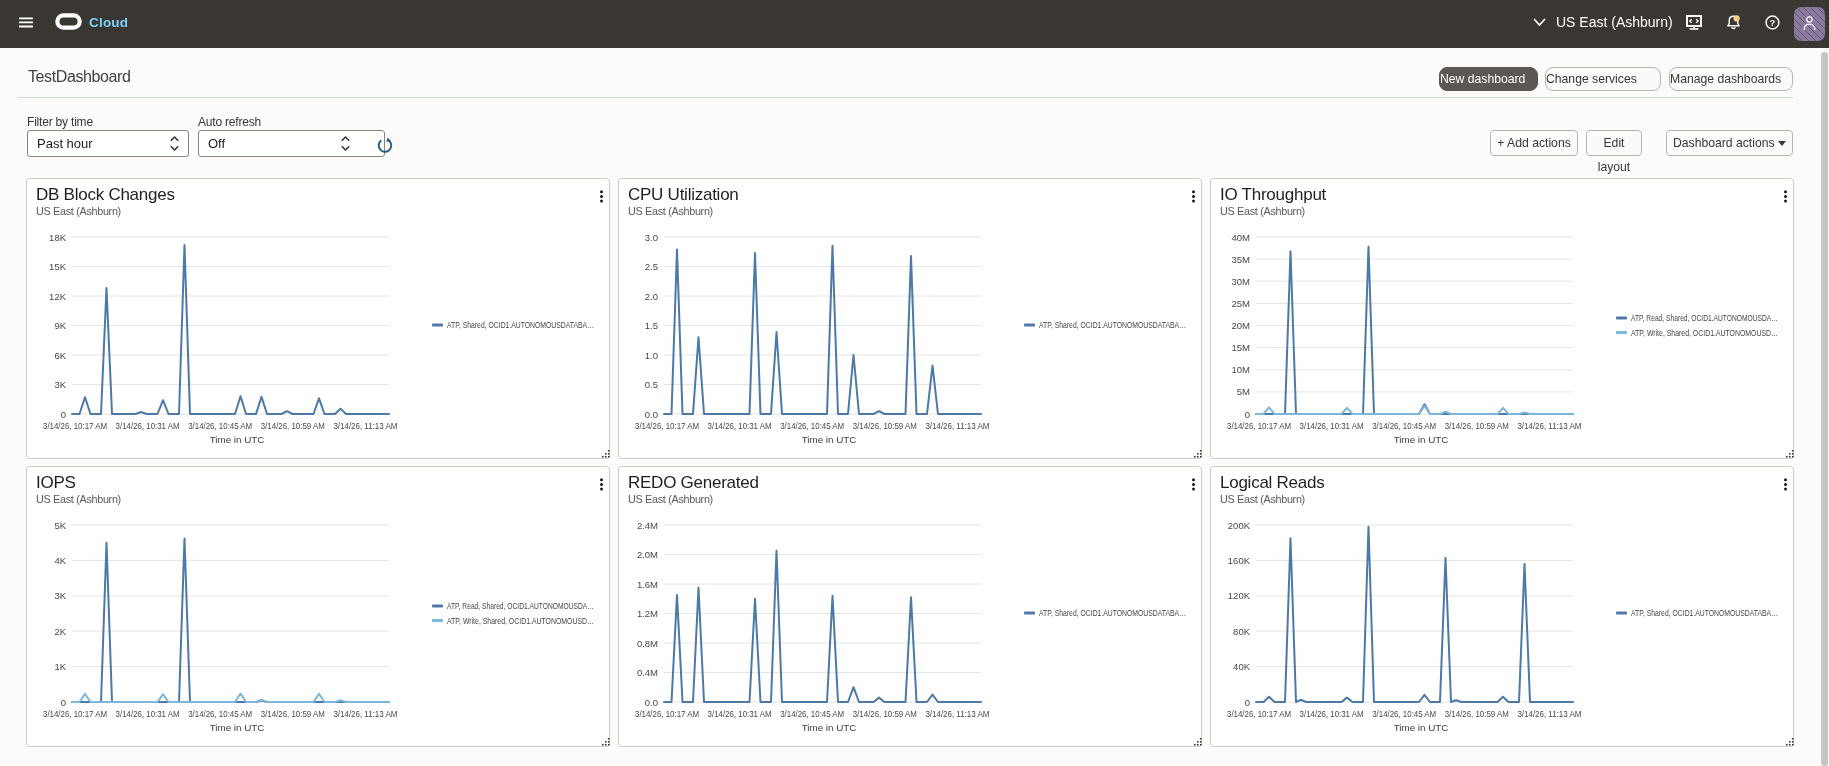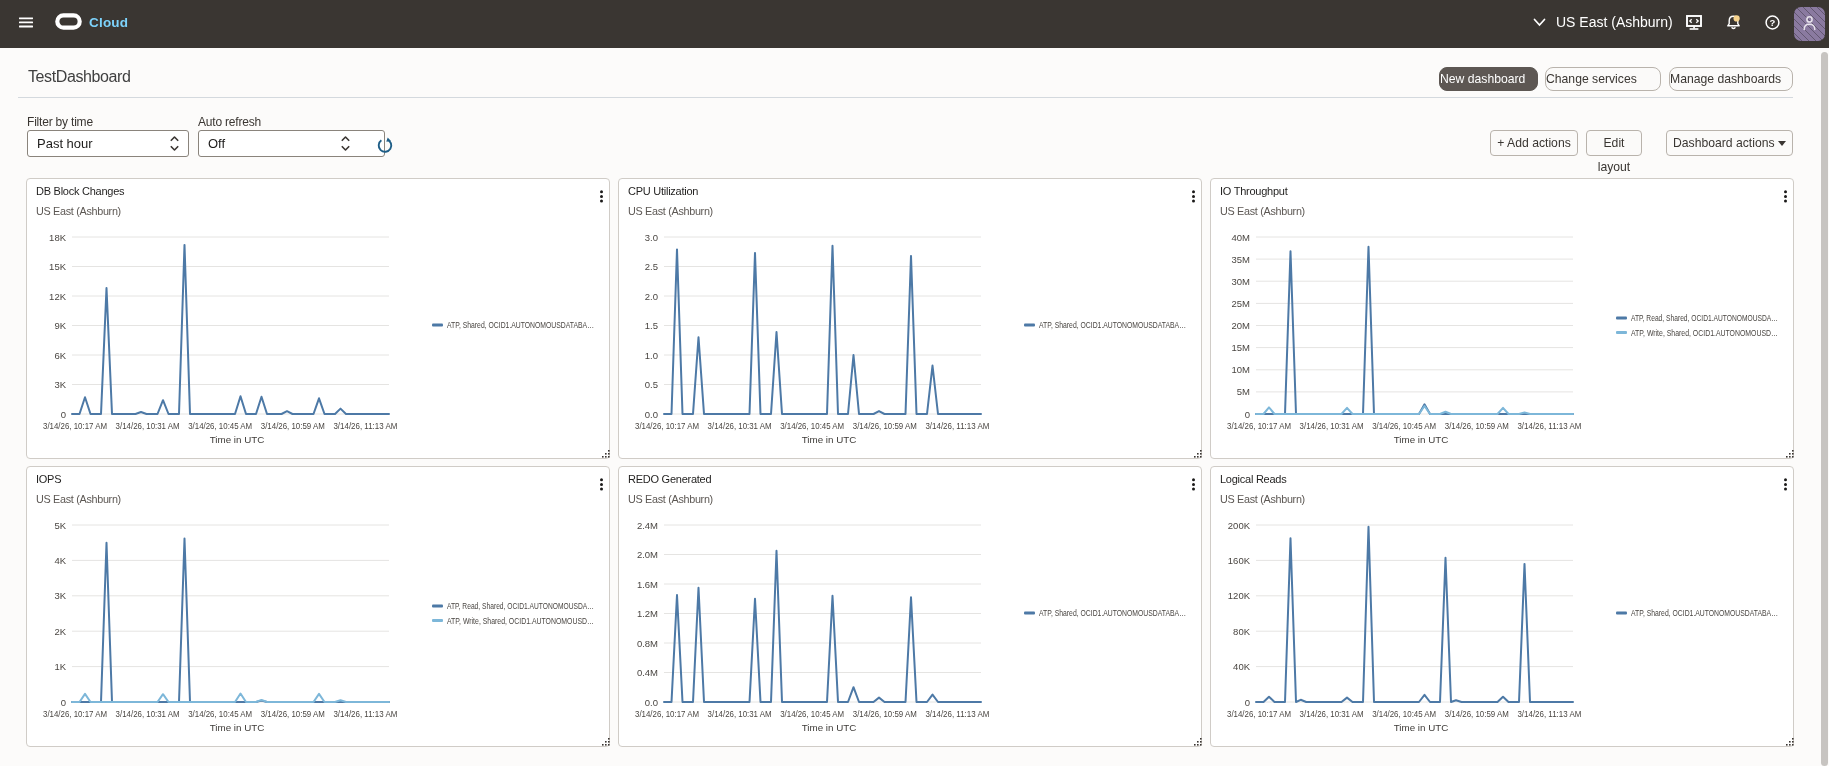--- a/index.html
+++ b/index.html
@@ -16,21 +16,21 @@
 #pheadline{position:absolute;left:18px;top:97px;width:1775px;height:1px;background:#d4d9de}
 #phead .t{position:absolute;left:28px;top:20px;font-size:16px;color:#404040;letter-spacing:-0.4px}
 .btn{position:absolute;height:24px;border-radius:8px;font-size:12.2px;color:#3a3632;background:#fbfaf9;border:1px solid #b9b3ac;text-align:left;line-height:22px}
 .btn.dark{background:#5d5753;color:#fff;border:1px solid #5d5753}
 
 .lab{position:absolute;font-size:12px;color:#3a3632;letter-spacing:-0.2px}
 .sel{position:absolute;height:27px;background:#fff;border:1px solid #8a847c;border-radius:3px;font-size:13px;color:#1d1c1b;line-height:25px;padding-left:9px}
 .tbtn{position:absolute;height:26px;border-radius:4px;font-size:12.2px;color:#3a3632;background:#fbfaf9;border:1px solid #b9b3ac;text-align:center;line-height:24px}
 
 .card{position:absolute;width:584px;height:281px;background:#fff;border:1px solid #d0ccc7;border-radius:4px}
-.card .ct{position:absolute;left:9px;top:6px;font-size:11px;color:#201f1e;letter-spacing:-0.25px}
+.card .ct{position:absolute;left:9px;top:6px;font-size:17px;color:#201f1e;letter-spacing:-0.25px}
 .card .cs{position:absolute;left:9px;top:26px;font-size:10.8px;color:#5c5753;letter-spacing:-0.3px}
 
 #sbar{position:absolute;right:1px;top:52px;width:7px;height:714px;background:#c7c4c1;border-radius:4px}
 </style></head>
 <body>
 <div id="hdr">
  <svg class="abs" style="left:19px;top:17px" width="15" height="11" viewBox="0 0 15 11">
       <g fill="#fff">
         <rect x="0" y="0.4" width="14" height="1.8" rx=".4"></rect>
         <rect x="0" y="4.5" width="14" height="1.8" rx=".4"></rect>

